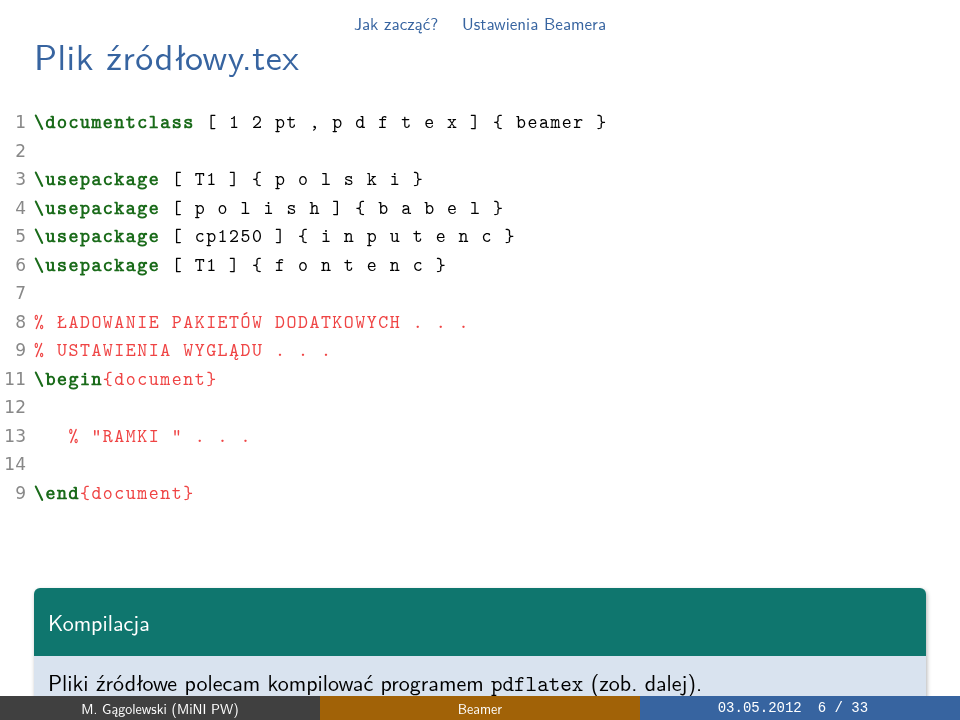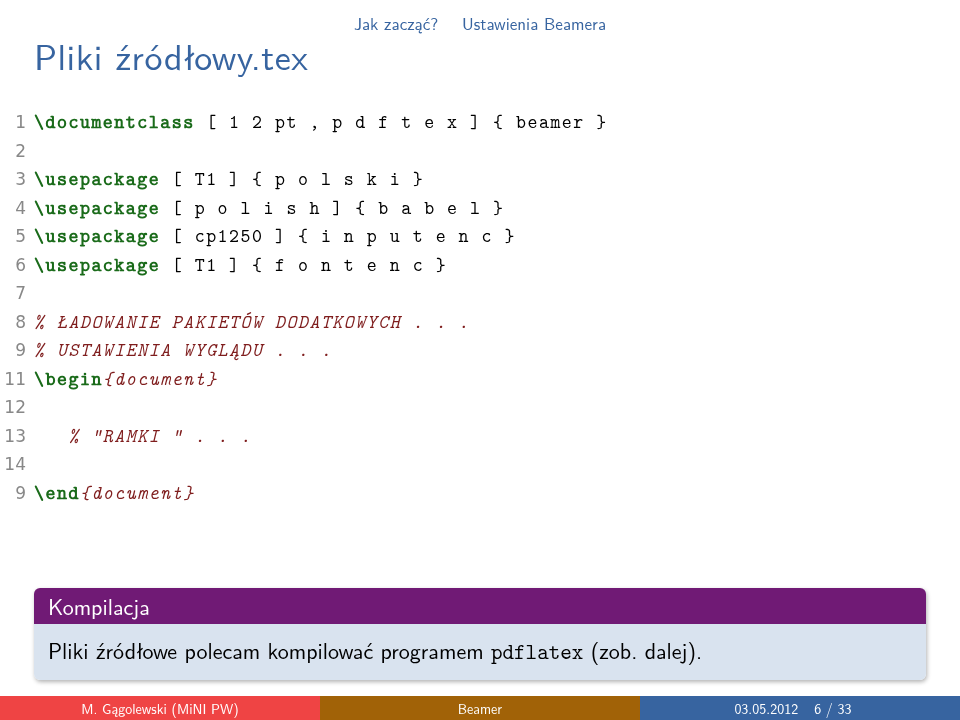--- a/index.html
+++ b/index.html
@@ -53,34 +53,34 @@
     padding-right: 8px;
     flex-shrink: 0;
     font-family: "DejaVu Sans", sans-serif;
   }
   .codeblock .code {
     white-space: pre;
     letter-spacing: 1.5px;
     text-align: right;
   }
   .kw { color: #1a6b1a; font-weight: bold; }
-  .cm { color: #7f1d1d; font-style: italic; }
+  .cm { color: #ef4444; }
   .blockbox {
     position: absolute;
     left: 34px;
     right: 34px;
     border-radius: 6px;
     overflow: hidden;
     box-shadow: 1px 2px 4px rgba(0,0,0,0.3);
   }
   .blockhead {
-    background: #701a75;
+    background: #0f766e;
     color: #fff;
     font-size: 22px;
-    padding: 2px 14px;
+    padding: 18px 14px;
   }
   .blockbody {
     background: #d9e3ef;
     color: #000;
     font-size: 22px;
     padding: 10px 19px 14px 14px;
   }
   .tt { font-family: "Latin Modern Mono", monospace; }
   .footbar {
     position: absolute;
@@ -91,33 +91,33 @@
     display: flex;
     font-size: 14px;
     color: #fff;
   }
   .footbar > div {
     display: flex;
     align-items: center;
     justify-content: center;
     height: 100%;
   }
-  .foot-a { background: #ef4444; width: 33.33%; }
+  .foot-a { background: #404040; width: 33.33%; }
   .foot-b { background: #a16207; width: 33.33%; text-align: center; }
-  .foot-c { background: #3764a0; width: 33.34%; justify-content: flex-end; padding-right: 14px; gap: 16px; }
+  .foot-c { background: #3764a0; width: 33.34%; justify-content: flex-end; padding-right: 14px; gap: 16px; font-family: Liberation Mono, monospace; }
 </style>
 </head>
 <body>
 
 <div class="navline">
   <span class="sec">Jak zacząć?</span>
   <span class="subs">Ustawienia Beamera</span>
 </div>
 
-<div class="frametitle">Pliki źródłowy.tex</div>
+<div class="frametitle">Plik źródłowy.tex</div>
 
 <div class="codeblock">
   <div class="ln">
       <span class="num">1</span>
       <span class="code"><span class="kw">\documentclass</span><span> [ 1 2 pt , p d f t e x ] { beamer }</span></span>
     </div>
   <div class="ln">
       <span class="num">2</span>
       <span class="code">&nbsp;</span>
     </div>

